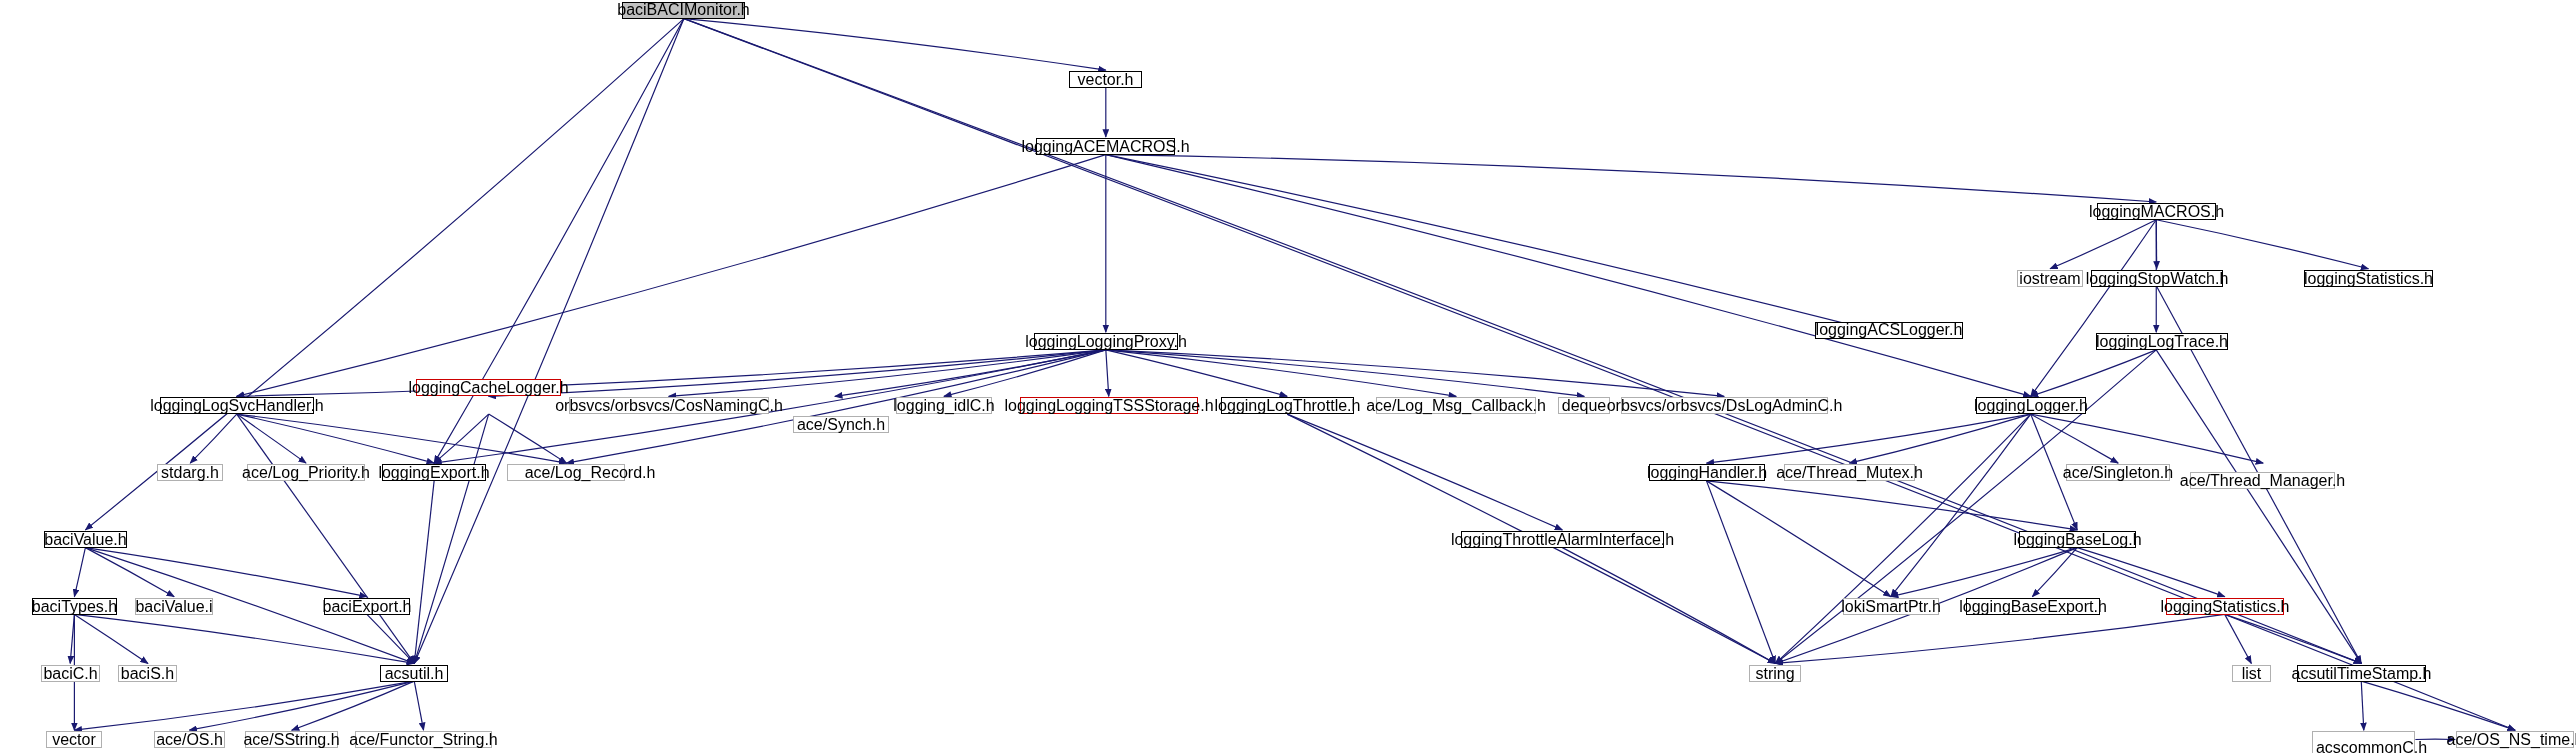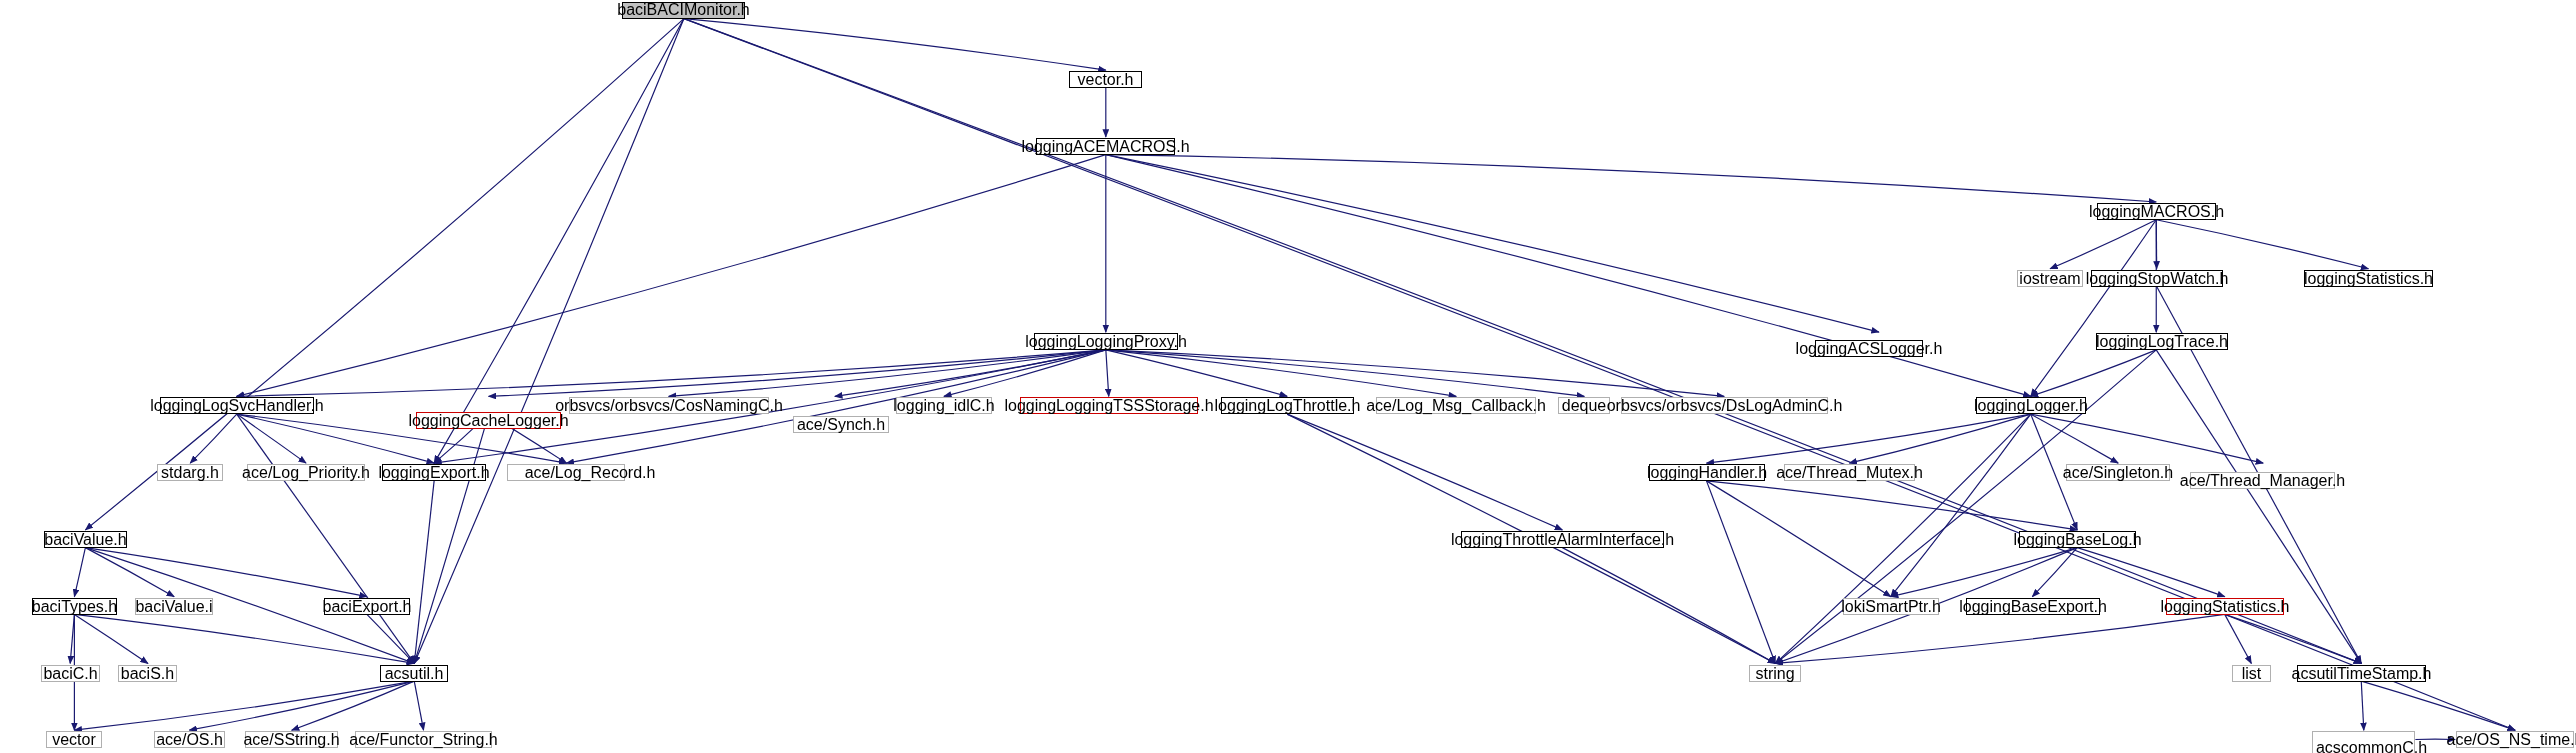--- a/index.html
+++ b/index.html
@@ -122,33 +122,33 @@
       </div>
       <div class="node grey" style="left: 2017px; top: 270px; width: 66px; height: 17px;">
         <span class="lbl">iostream</span>
       </div>
       <div class="node solid" style="left: 2091px; top: 270px; width: 132px; height: 17px;">
         <span class="lbl">loggingStopWatch.h</span>
       </div>
       <div class="node solid" style="left: 2304px; top: 270px; width: 129px; height: 17px;">
         <span class="lbl">loggingStatistics.h</span>
       </div>
-      <div class="node solid" style="left: 1815px; top: 340px; width: 108px; height: 17px;">
+      <div class="node solid" style="left: 1815px; top: 322px; width: 148px; height: 17px; align-items: flex-end;">
         <span class="lbl">loggingACSLogger.h</span>
       </div>
       <div class="node solid" style="left: 2096px; top: 333px; width: 132px; height: 17px; text-align: center;">
         <span class="lbl">loggingLogTrace.h</span>
       </div>
       <div class="node solid" style="left: 1034px; top: 333px; width: 144px; height: 17px;">
         <span class="lbl">loggingLoggingProxy.h</span>
       </div>
       <div class="node solid" style="left: 160px; top: 397px; width: 154px; height: 17px;">
         <span class="lbl">loggingLogSvcHandler.h</span>
       </div>
-      <div class="node red" style="left: 416px; top: 412px; width: 145px; height: 17px;">
+      <div class="node red" style="left: 416px; top: 379px; width: 145px; height: 17px;">
         <span class="lbl">loggingCacheLogger.h</span>
       </div>
       <div class="node grey" style="left: 569px; top: 397px; width: 200px; height: 17px;">
         <span class="lbl">orbsvcs/orbsvcs/CosNamingC.h</span>
       </div>
       <div class="node grey" style="left: 793px; top: 416px; width: 96px; height: 17px;">
         <span class="lbl">ace/Synch.h</span>
       </div>
       <div class="node grey" style="left: 896px; top: 397px; width: 96px; height: 17px;">
         <span class="lbl">logging_idlC.h</span>

